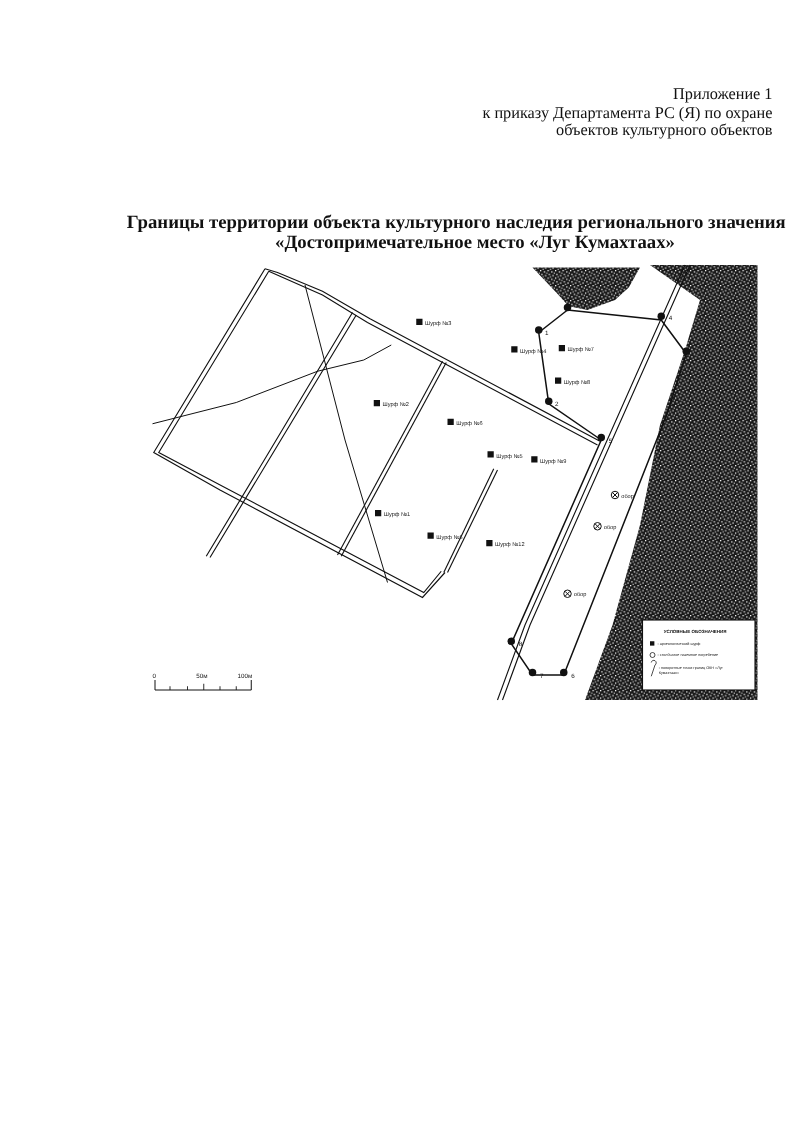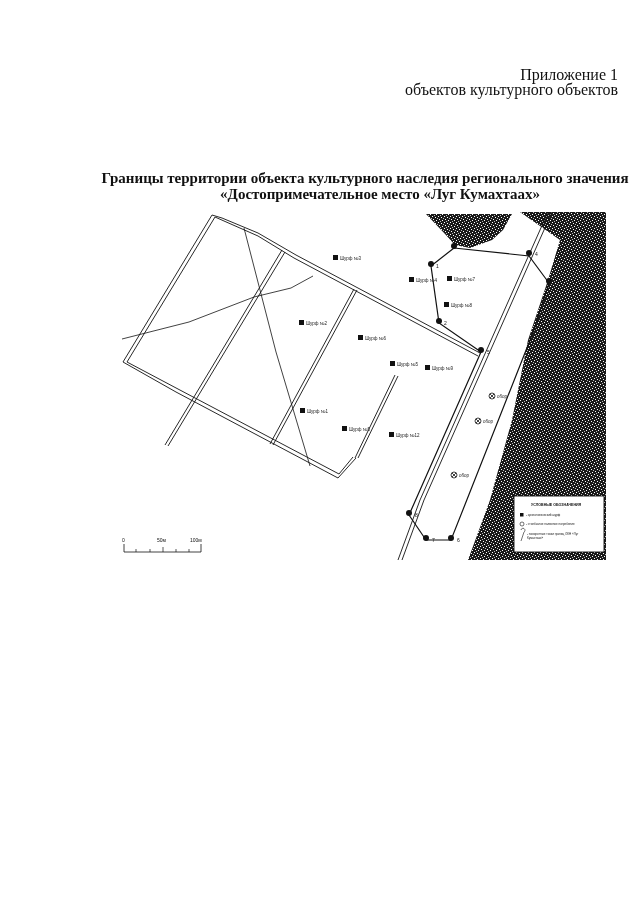--- a/index.html
+++ b/index.html
@@ -1,33 +1,34 @@
 <!DOCTYPE html>
 <html><head>
   <meta charset="utf-8">
   <style>
     html, body { margin: 0; padding: 0; background: #ffffff; }
     body { width: 640px; height: 905px; position: relative; overflow: hidden; font-family: "Liberation Serif", serif; color: #111; }
-    .appendix { position: absolute; right: 22px; top: 68px; text-align: right; font-size: 16px; line-height: 14.5px; }
+    .appendix { position: absolute; right: 22px; top: 68px; text-align: right; font-size: 13px; line-height: 14.5px; }
     .appendix div { white-space: nowrap; }
     .title { position: absolute; left: 0; width: 100%; top: 170px; text-align: center; font-weight: bold; font-size: 15px; line-height: 16px; }
     .title div { white-space: nowrap; }
     .title .l1 { padding-left: 90px; }
     .title .l2 { padding-left: 120px; }
     svg.map { position: absolute; left: 0; top: 0; }
     .lbl { font-family: "Liberation Sans", sans-serif; font-size: 4.5px; fill: #222; }
     .num { font-family: "Liberation Sans", sans-serif; font-size: 5px; fill: #111; }
     .legtitle { font-family: "Liberation Sans", sans-serif; font-size: 3.6px; font-weight: bold; fill: #111; }
     .legtext { font-family: "Liberation Sans", sans-serif; font-size: 3px; fill: #222; }
   </style>
 </head>
 <body>
 
 <div class="appendix">
   <div>Приложение 1</div>
+  <div>к приказу Департамента РС (Я) по охране</div>
   <div>объектов культурного объектов</div>
 </div>
 
 <div class="title">
   <div class="l1">Границы территории объекта культурного наследия регионального значения</div>
   <div class="l2">«Достопримечательное место «Луг Кумахтаах»</div>
 </div>
 
 <svg class="map" width="640" height="905" viewBox="0 0 640 905">
   <defs>

